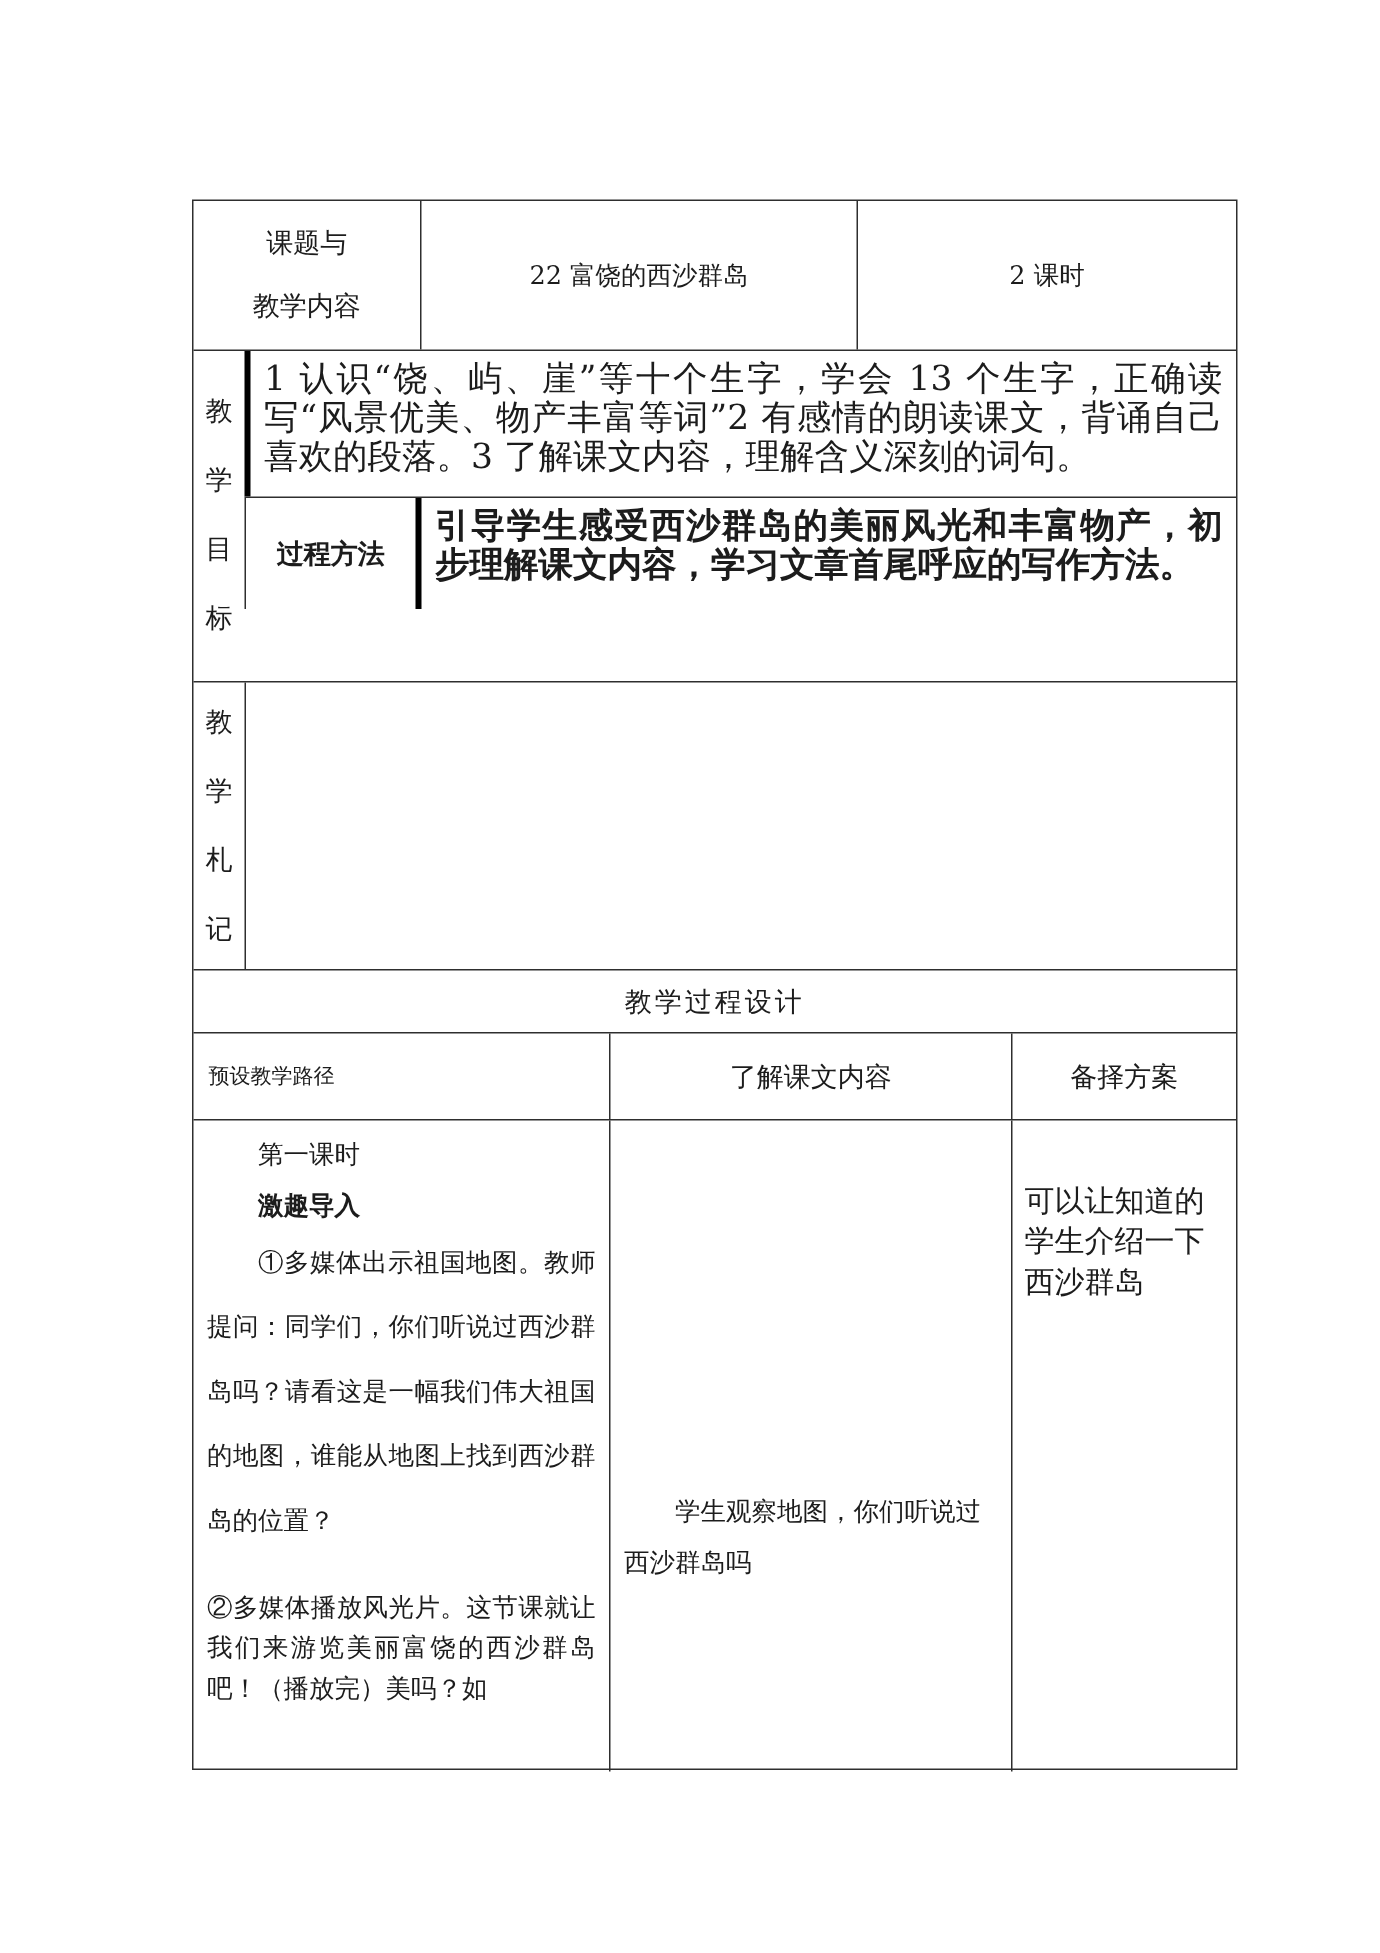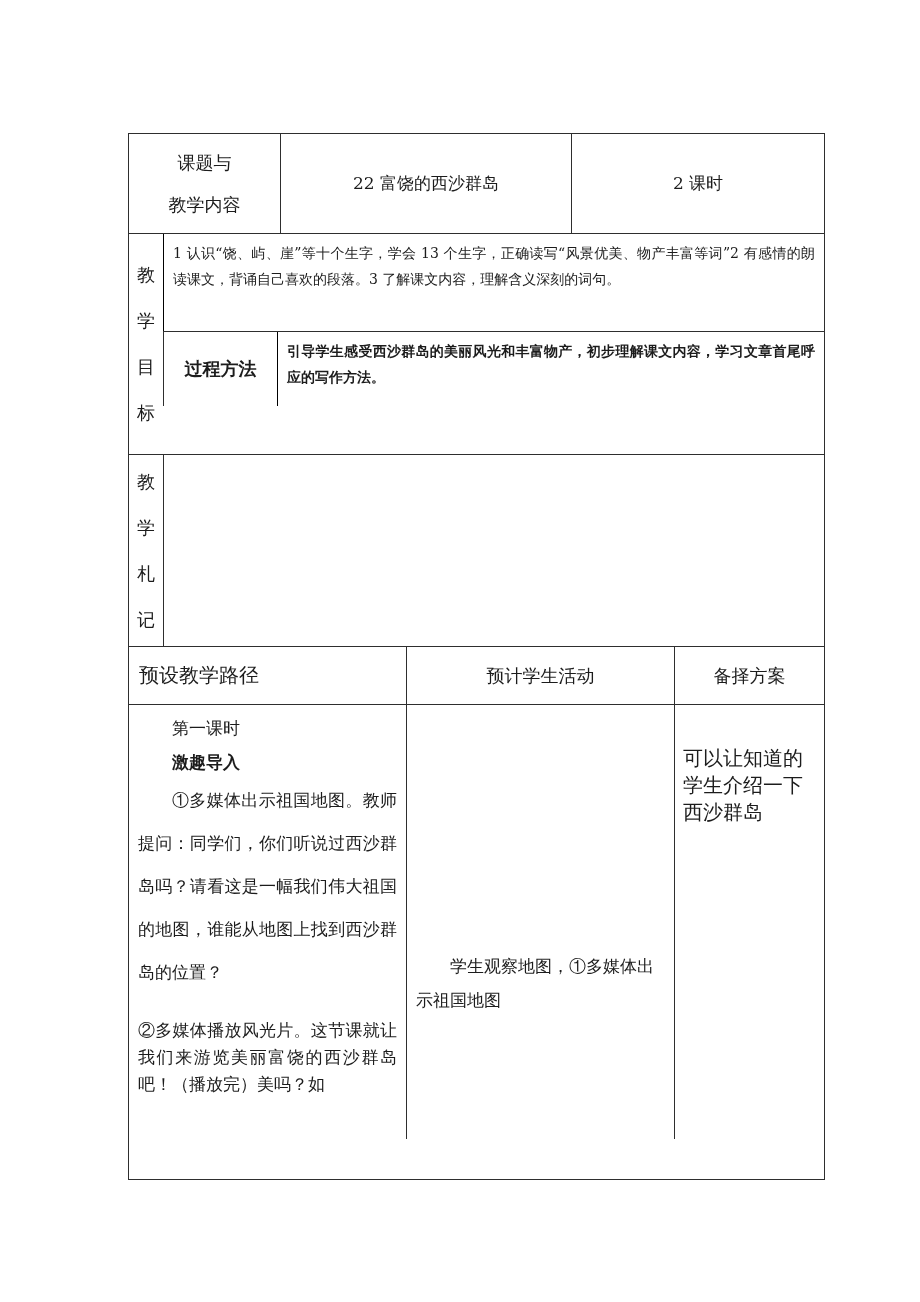--- a/index.html
+++ b/index.html
@@ -29,33 +29,33 @@
   
   .r-goals { height:221px; }
   .v-cell { width:34px; font-size:18px; line-height:46px; white-space:pre-line; }
   .goal-rows { flex:1; display:flex; flex-direction:column; }
   .g-row { display:flex; border-top:1px solid #2e2e2e; }
   .g-row:first-child { border-top:none; }
   .g-row-1 { height:97px; }
   .g-row-2 { height:75px;font-weight:bold; }
   .g-row-3 { height:49px; }
   .g-label { width:114px; border-left:1px solid #2e2e2e; font-size:18px; }
-  .g-content { flex:1; border-left:1px solid #000000; padding:6px 9px 0 9px;
-               font-size:14px; line-height:26px; text-align:justify; }
+  .g-content { flex:1; border-left:4px solid #000000; padding:6px 9px 0 9px;
+               font-size:23px; line-height:26px; text-align:justify; }
 
   
   .r-notes { height:192px; }
   .notes-content { flex:1; }
 
   
   .r-ptitle { height:42px; font-size:18px; letter-spacing:2px; }
 
   
   .r-cols { height:58px; }
-  .col-h1 { width:277px; display:flex; align-items:center; padding-left:10px; font-size:20px; }
+  .col-h1 { width:277px; display:flex; align-items:center; padding-left:10px; font-size:14px; }
   .col-h2 { width:268px; font-size:18px; }
   .col-h3 { flex:1; font-size:18px; }
 
   
   .r-body { height:435px; }
   .body-left { width:277px; padding:6px 9px 0 9px; font-size:17px; }
   .p-session { text-indent:2em; line-height:34px; }
   .p-lead { text-indent:2em; line-height:34px; font-weight:bold; }
   .p-intro1 { line-height:43px; text-indent:2em; text-align:justify; }
   .p-intro2 { line-height:27px; margin-top:23px; text-align:justify; }
@@ -93,35 +93,36 @@
   </div>
 
   <div class="tr r-notes">
     <div class="td center v-cell">教
 学
 札
 记</div>
     <div class="td notes-content"></div>
   </div>
 
+  <div class="tr r-ptitle center">教学过程设计</div>
 
   <div class="tr r-cols">
     <div class="td col-h1">预设教学路径</div>
-    <div class="td center col-h2">预计学生活动</div>
+    <div class="td center col-h2">了解课文内容</div>
     <div class="td center col-h3">备择方案</div>
   </div>
 
   <div class="tr r-body">
     <div class="td body-left">
       <p class="p-session">第一课时</p>
       <p class="p-lead">激趣导入</p>
       <p class="p-intro1">①多媒体出示祖国地图。教师提问：同学们，你们听说过西沙群岛吗？请看这是一幅我们伟大祖国的地图，谁能从地图上找到西沙群岛的位置？</p>
       <p class="p-intro2">②多媒体播放风光片。这节课就让我们来游览美丽富饶的西沙群岛吧！（播放完）美吗？如</p>
     </div>
     <div class="td body-mid">
-      <p>学生观察地图，①多媒体出示祖国地图</p>
+      <p>学生观察地图，你们听说过西沙群岛吗</p>
     </div>
     <div class="td body-right">
       <p>可以让知道的学生介绍一下西沙群岛</p>
     </div>
   </div>
 
 </div>
 
 </body></html>

